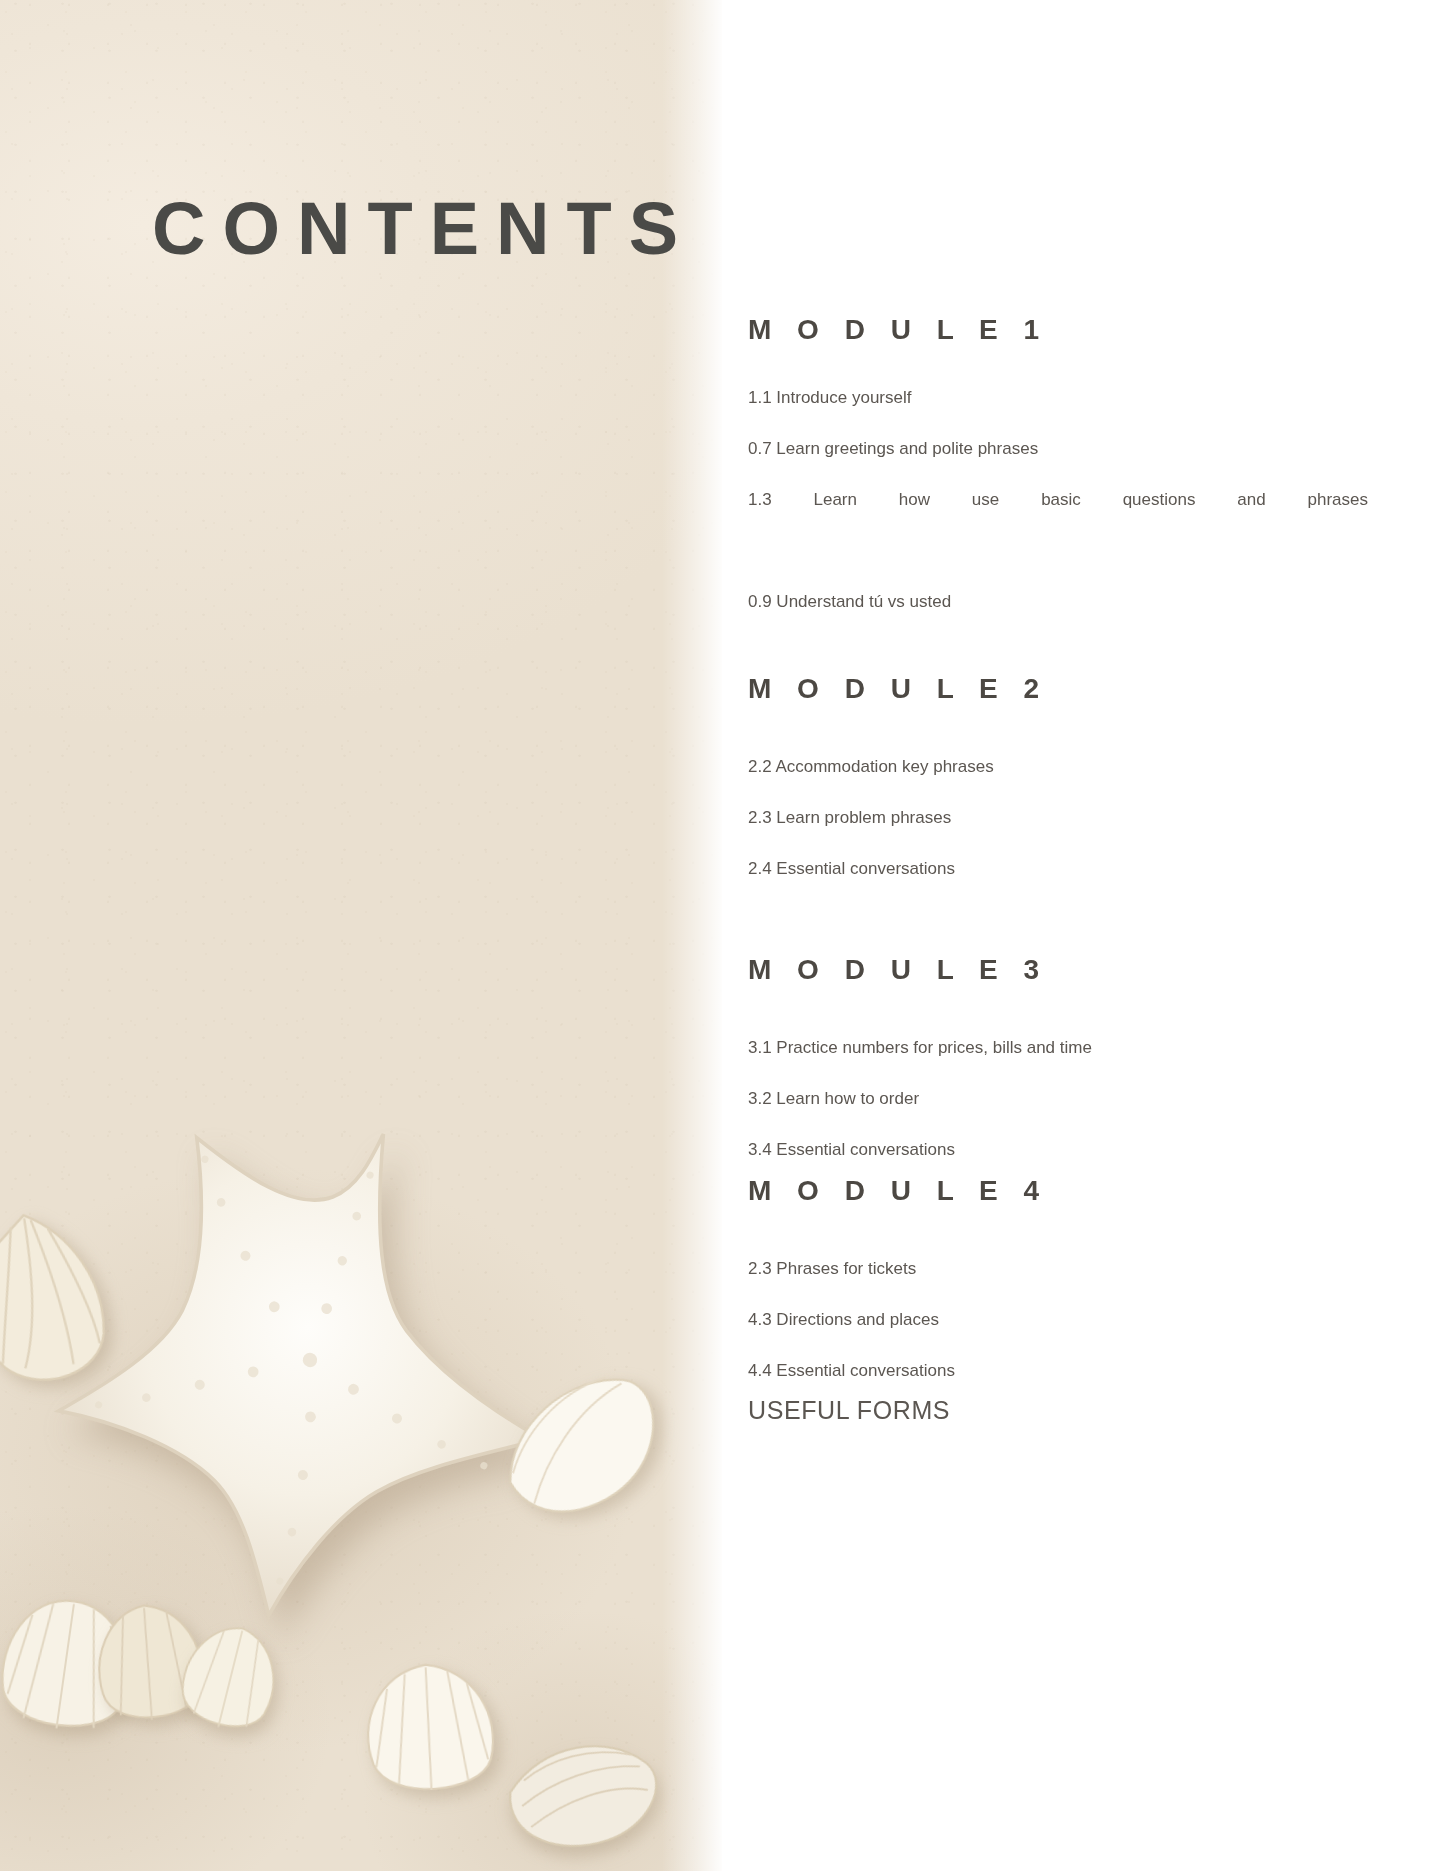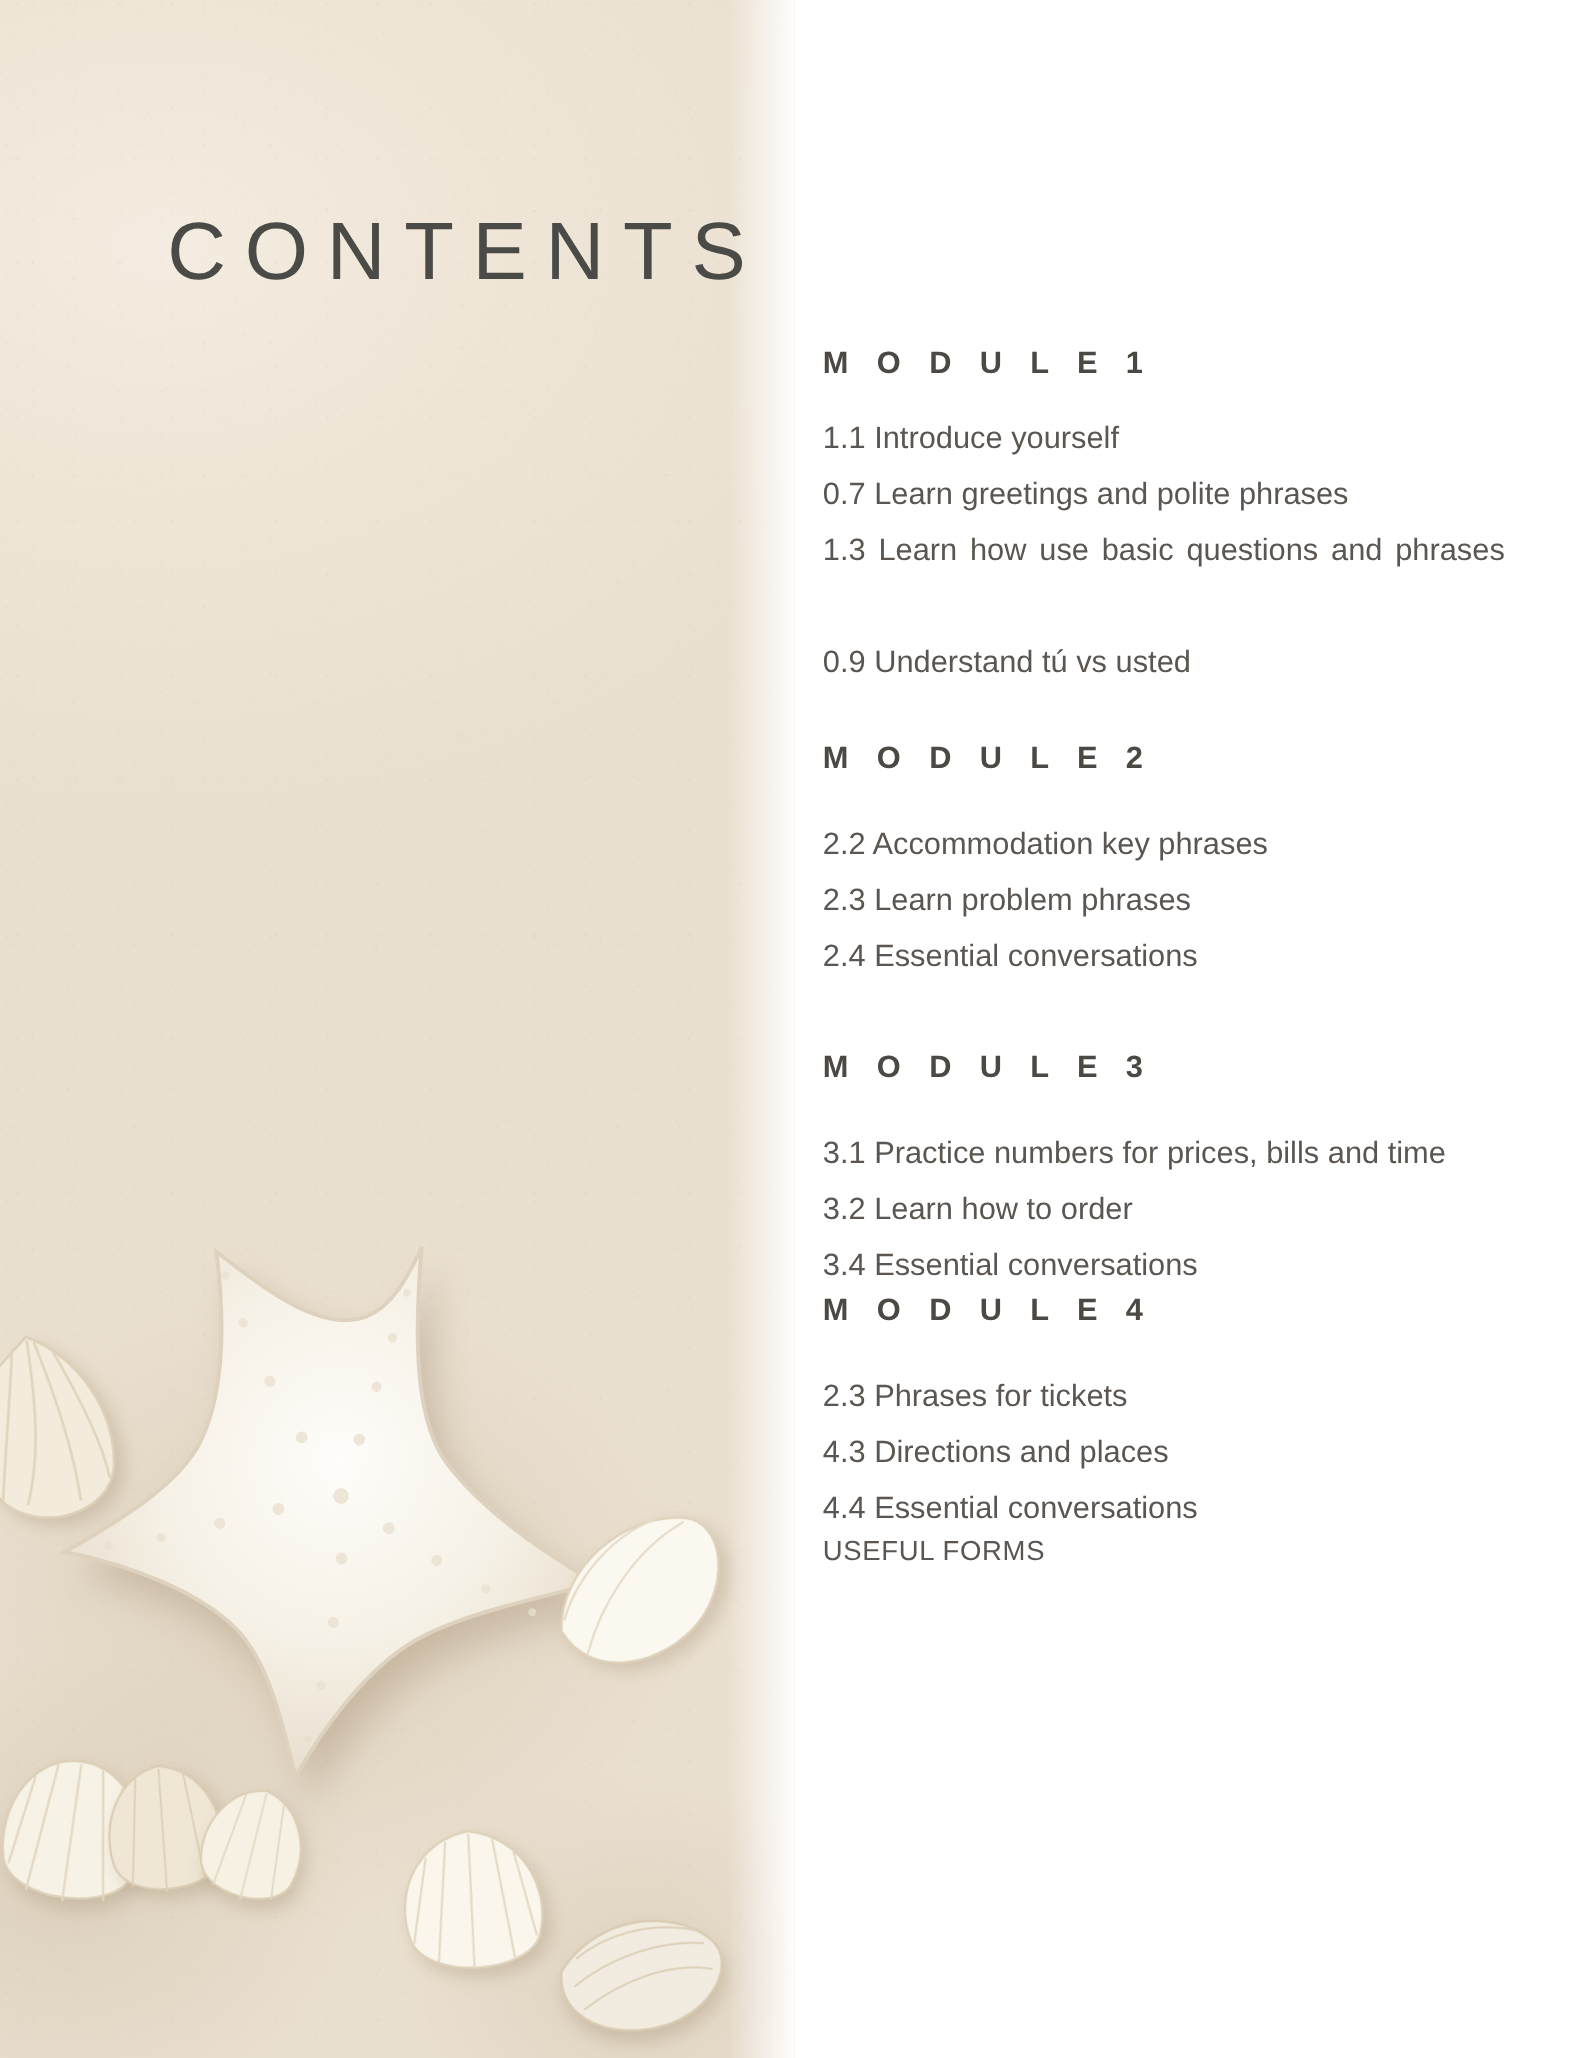--- a/index.html
+++ b/index.html
@@ -83,21 +83,21 @@
   }
 
   
   .contents-title {
     position: absolute;
     left: 152px;
     top: 186px;
     font-size: 74px;
     letter-spacing: 17px;
     color: #4a4a47;
-    font-weight: 400;
+    font-weight: 700;
     font-family: "Liberation Sans", sans-serif;
     white-space: nowrap;
   }
 
   
   .toc {
     position: absolute;
     left: 748px;
     top: 314px;
     width: 620px;
@@ -107,21 +107,21 @@
   .module-heading {
     font-size: 28px;
     font-weight: bold;
     letter-spacing: 9px;
     color: #4c4843;
     margin: 0 0 26px 0;
     white-space: nowrap;
   }
   .module-items { margin: 0; padding: 0; list-style: none; }
   .module-items li {
-    font-size: 28px;
+    font-size: 17px;
     line-height: 51px;
     color: #5b5651;
     font-weight: 300;
     text-align: justify;
     text-justify: inter-word;
   }
   .module-items li.justified { text-align: justify; }
   .module-items li.justified::after {
     content: "";
     display: inline-block;

